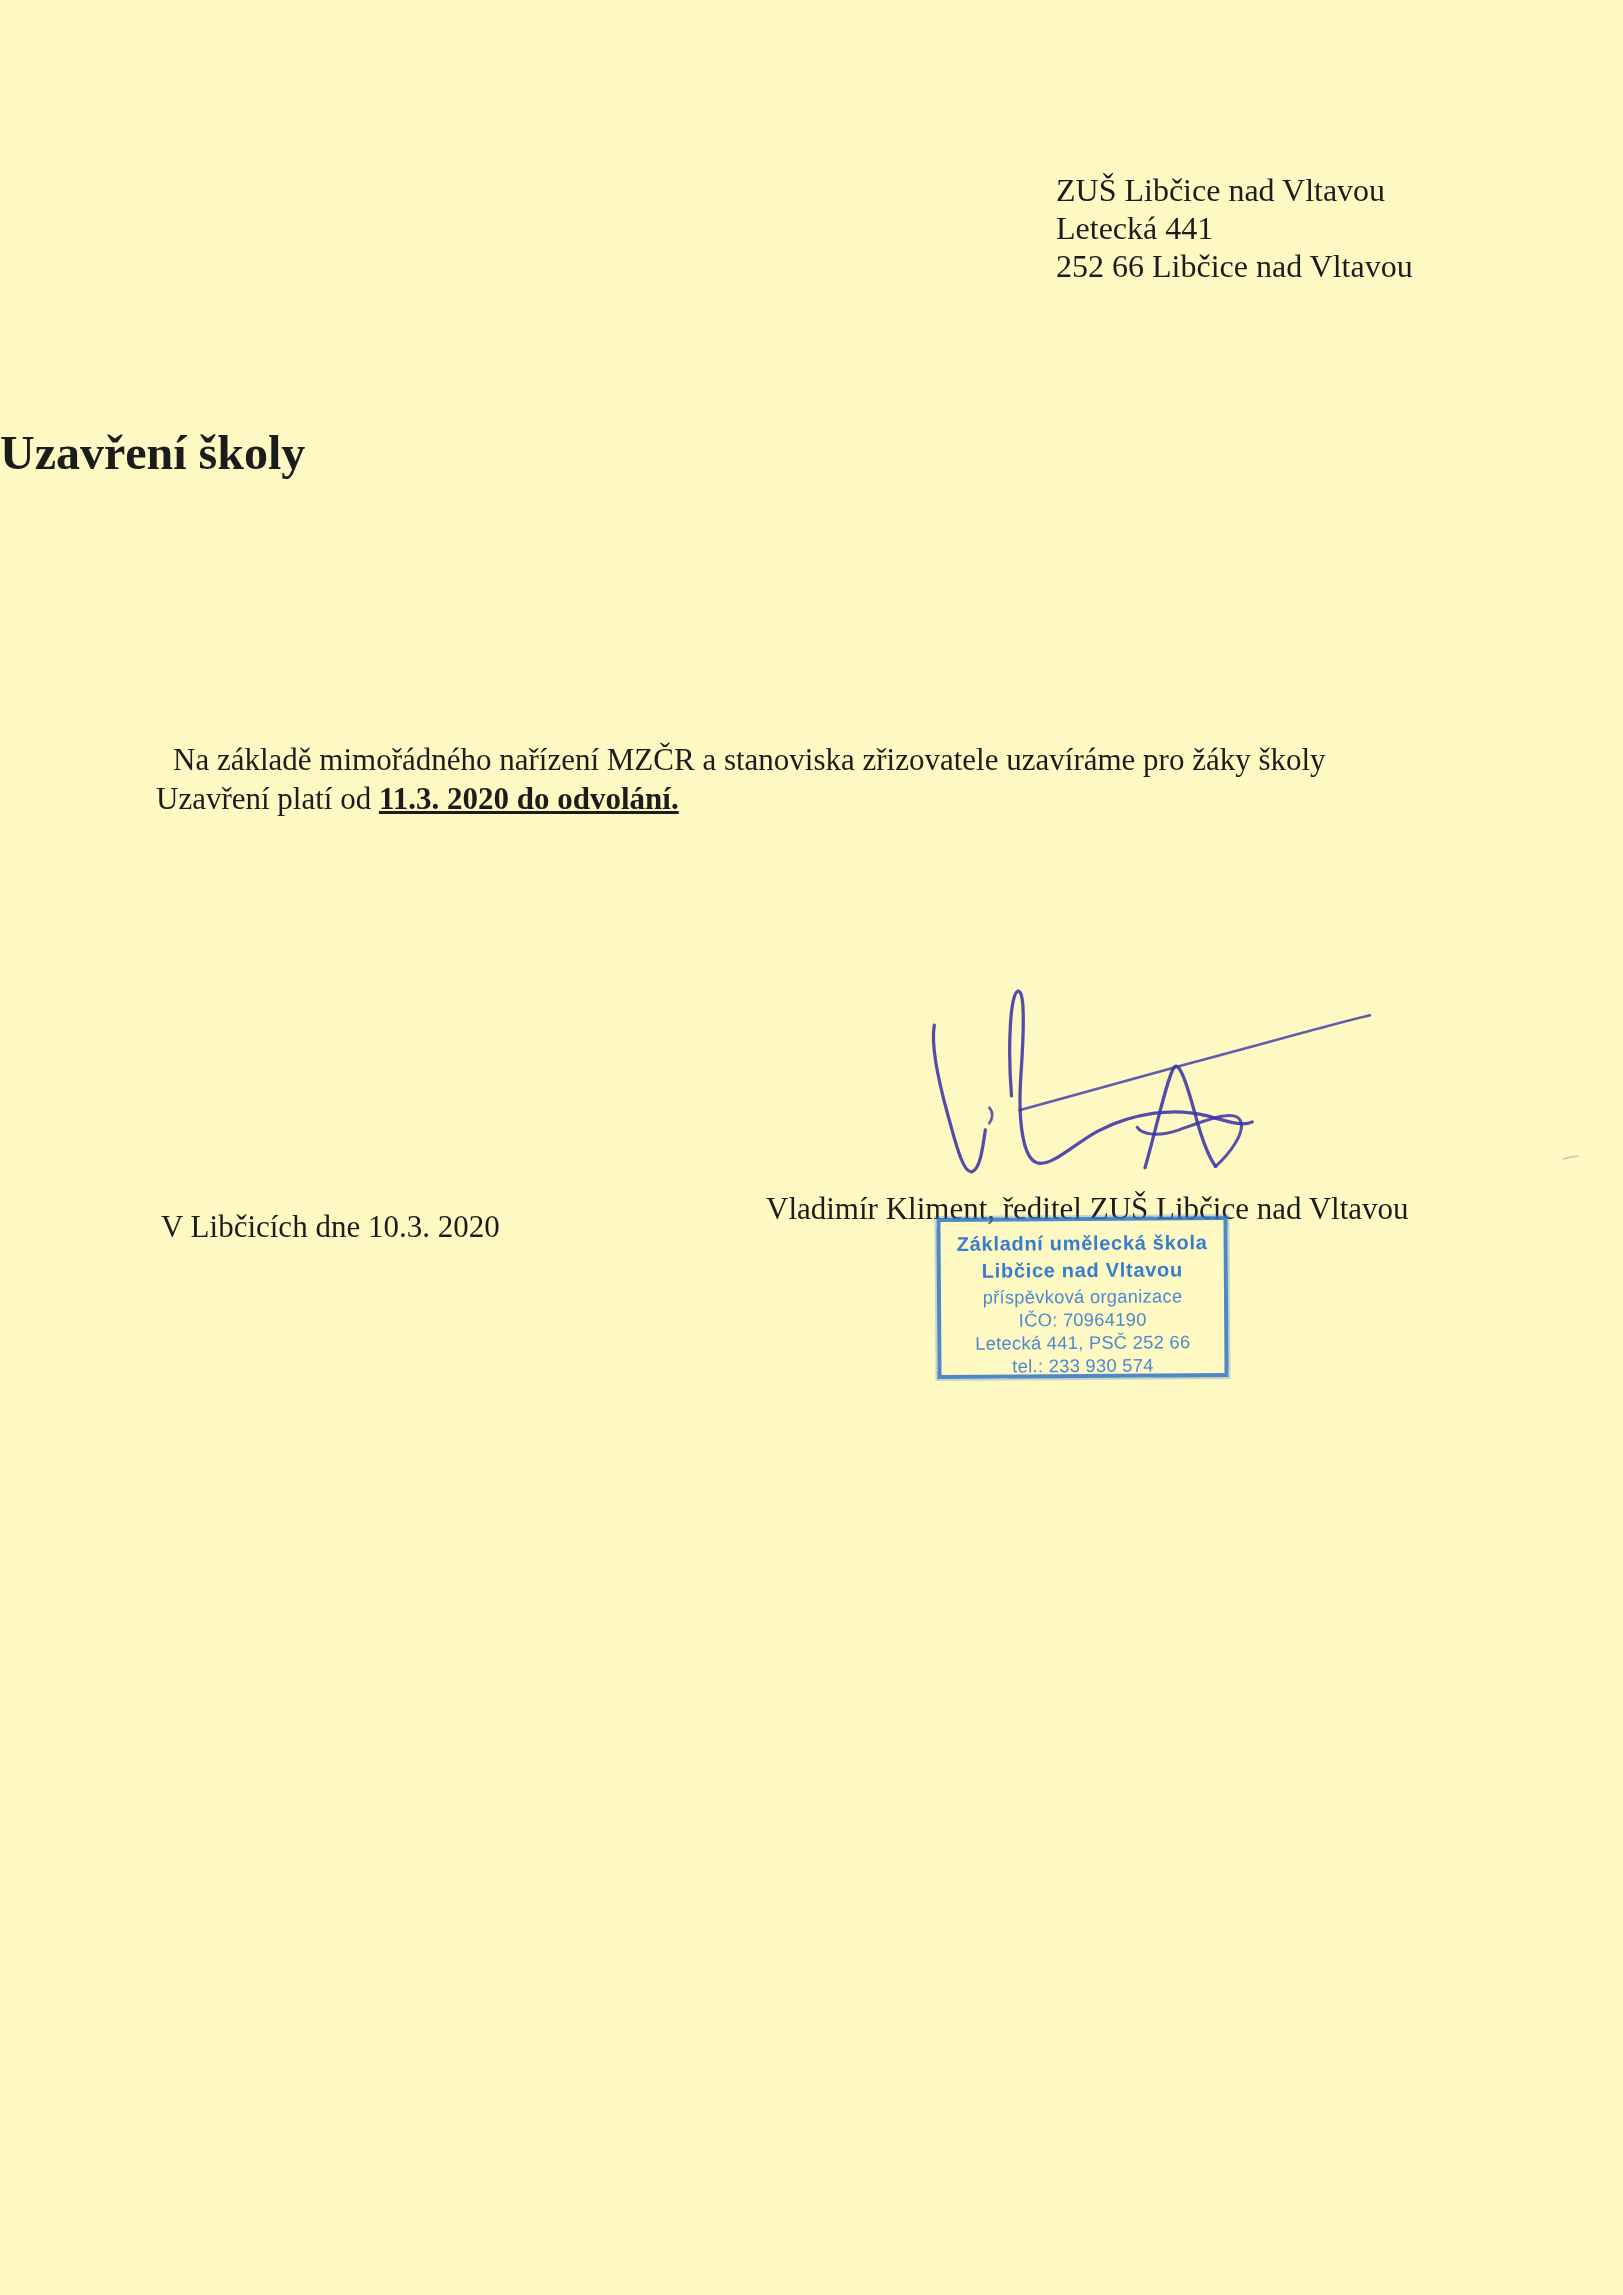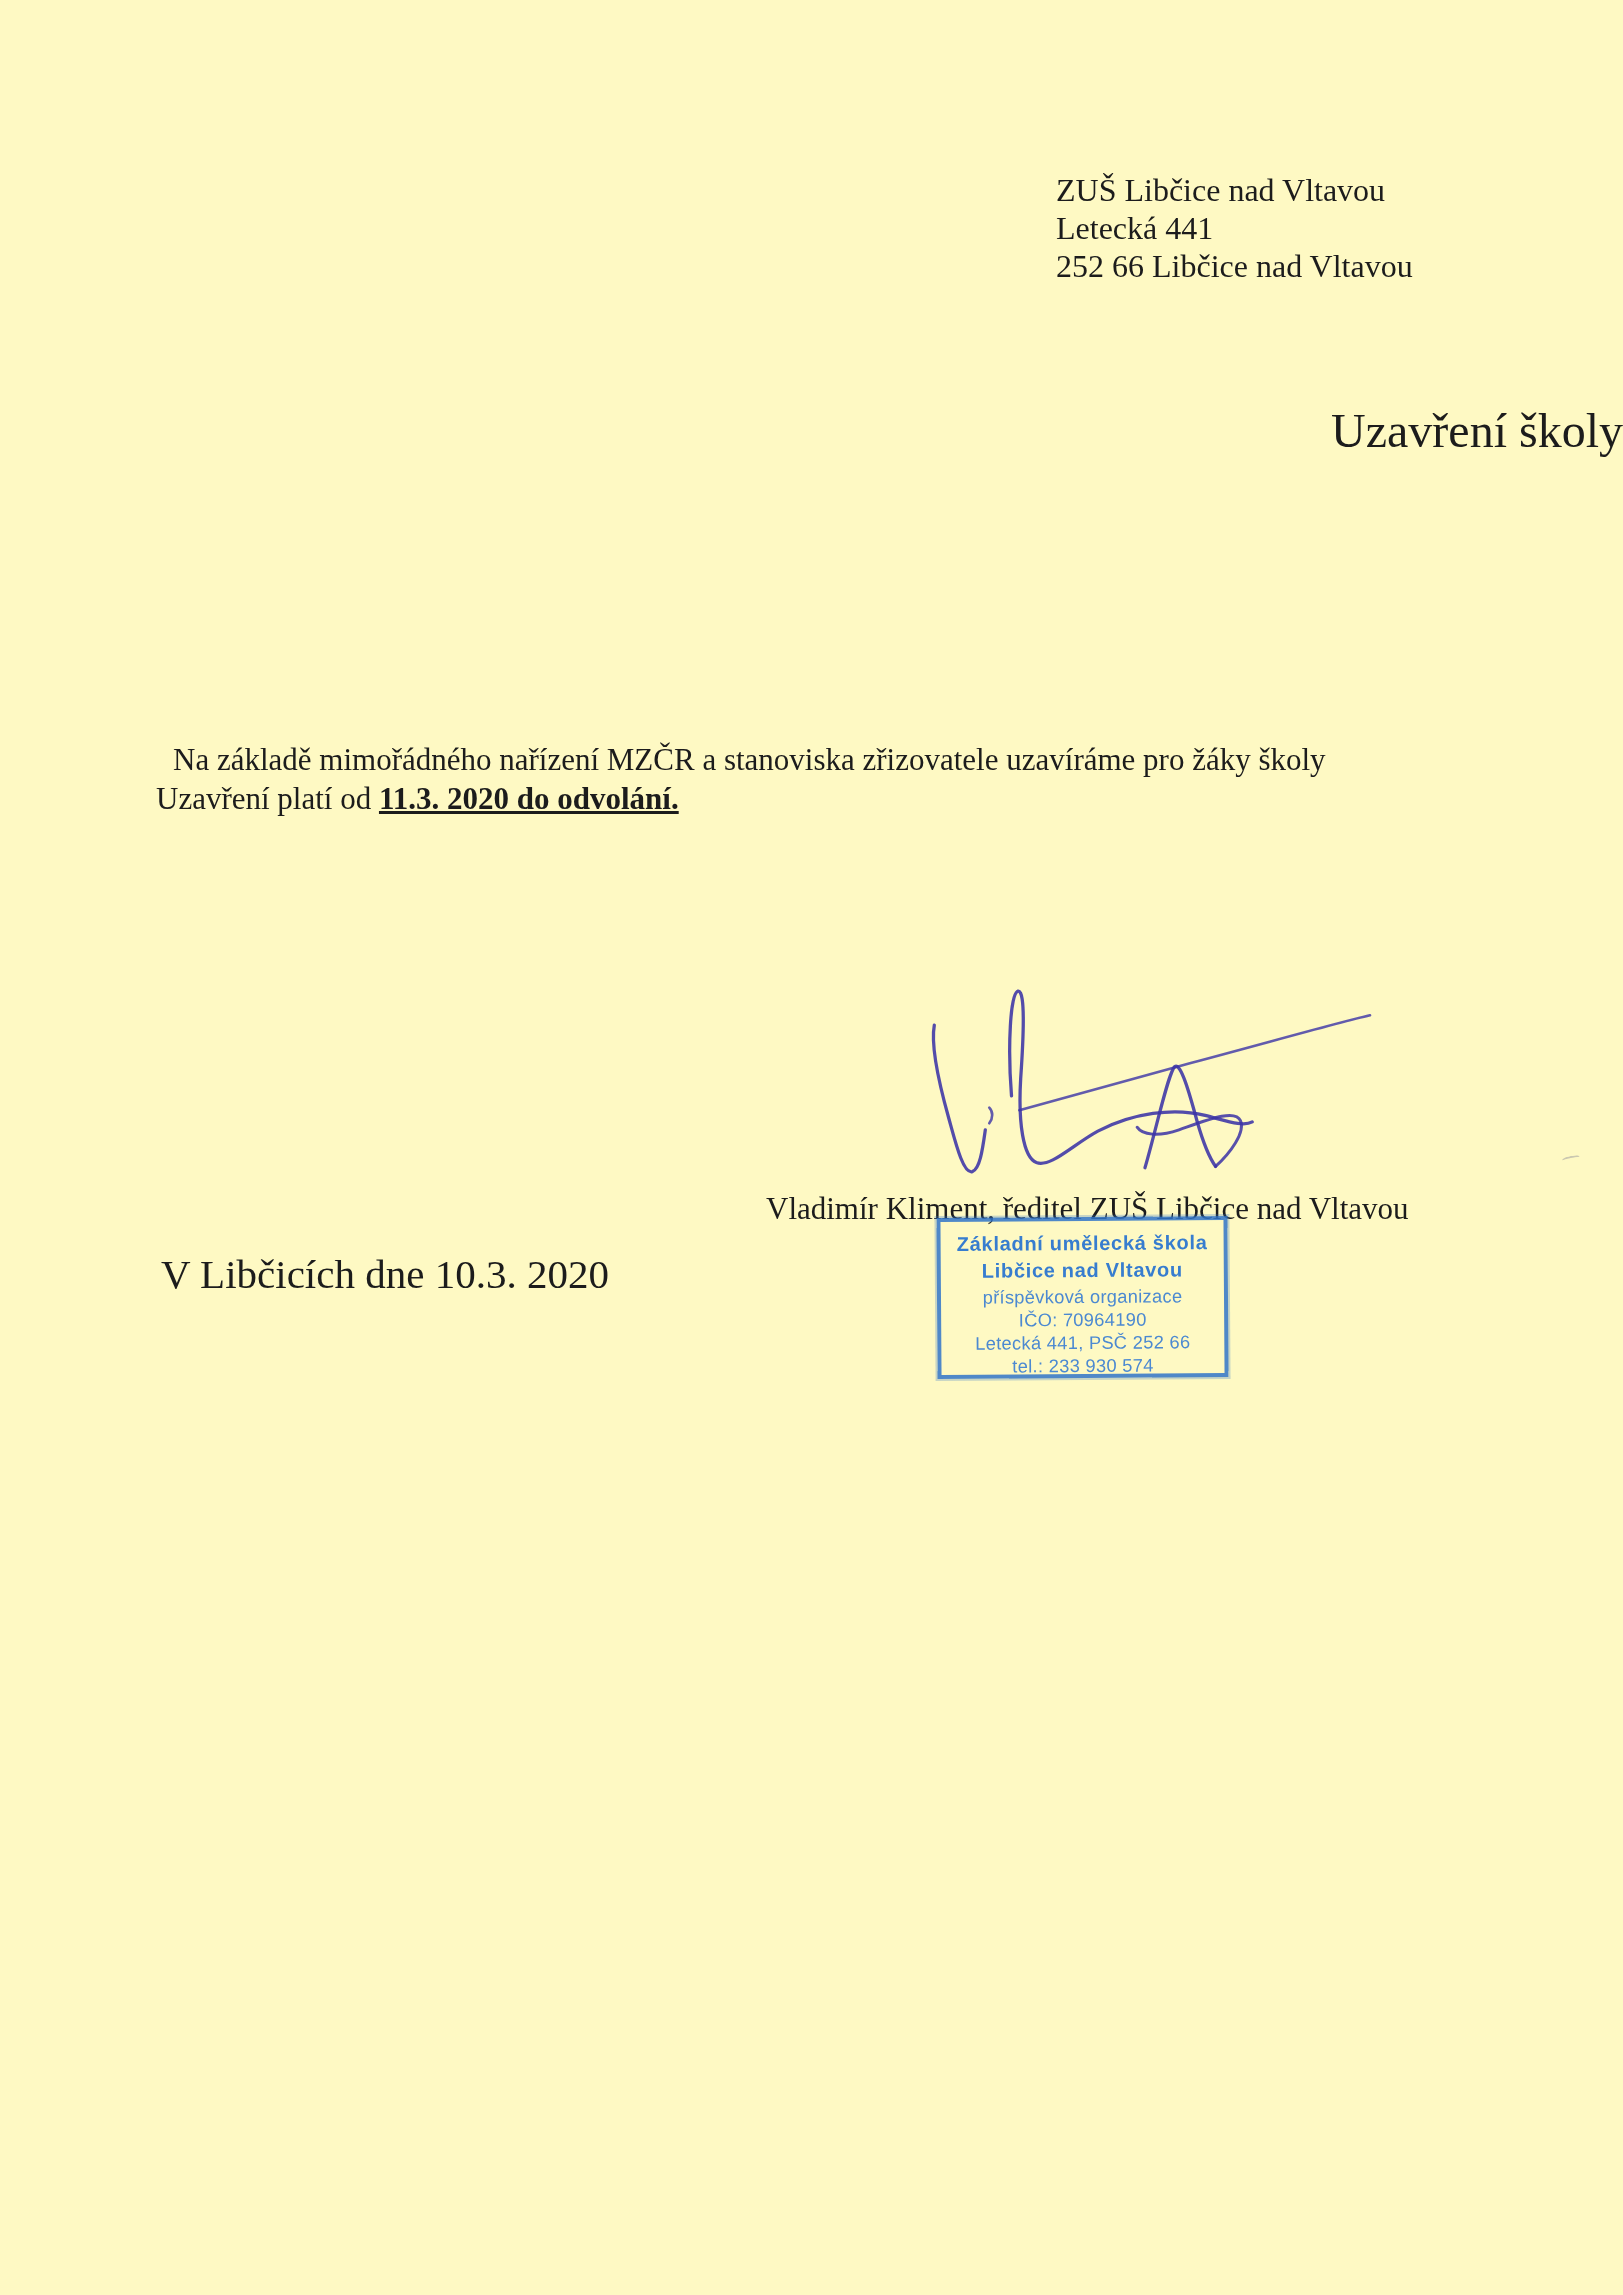--- a/index.html
+++ b/index.html
@@ -20,26 +20,26 @@
     top: 171px;
     font-size: 32px;
     line-height: 38px;
     white-space: nowrap;
   }
 
   
   .doc-title {
     position: absolute;
     left: 0;
-    top: 405px;
+    top: 427px;
     width: 100%;
-    text-align: right;
+    text-align: left;
     font-size: 48px;
     line-height: 52px;
-    font-weight: normal;
+    font-weight: bold;
     letter-spacing: 0px;
   }
 
   
   .body-text {
     position: absolute;
     left: 156px;
     top: 740px;
     width: 1316px;
     font-size: 31px;
@@ -66,24 +66,23 @@
     font-size: 31px;
     line-height: 39px;
     white-space: nowrap;
   }
 
   
   .date-line {
     position: absolute;
     left: 161px;
     top: 1207px;
-    font-size: 41px;
+    font-size: 31px;
     line-height: 39px;
     white-space: nowrap;
-    margin-top: 48px;
   }
 
   
   .stamp {
     position: absolute;
     left: 937px;
     top: 1217px;
     width: 291px;
     height: 161px;
     box-sizing: border-box;

